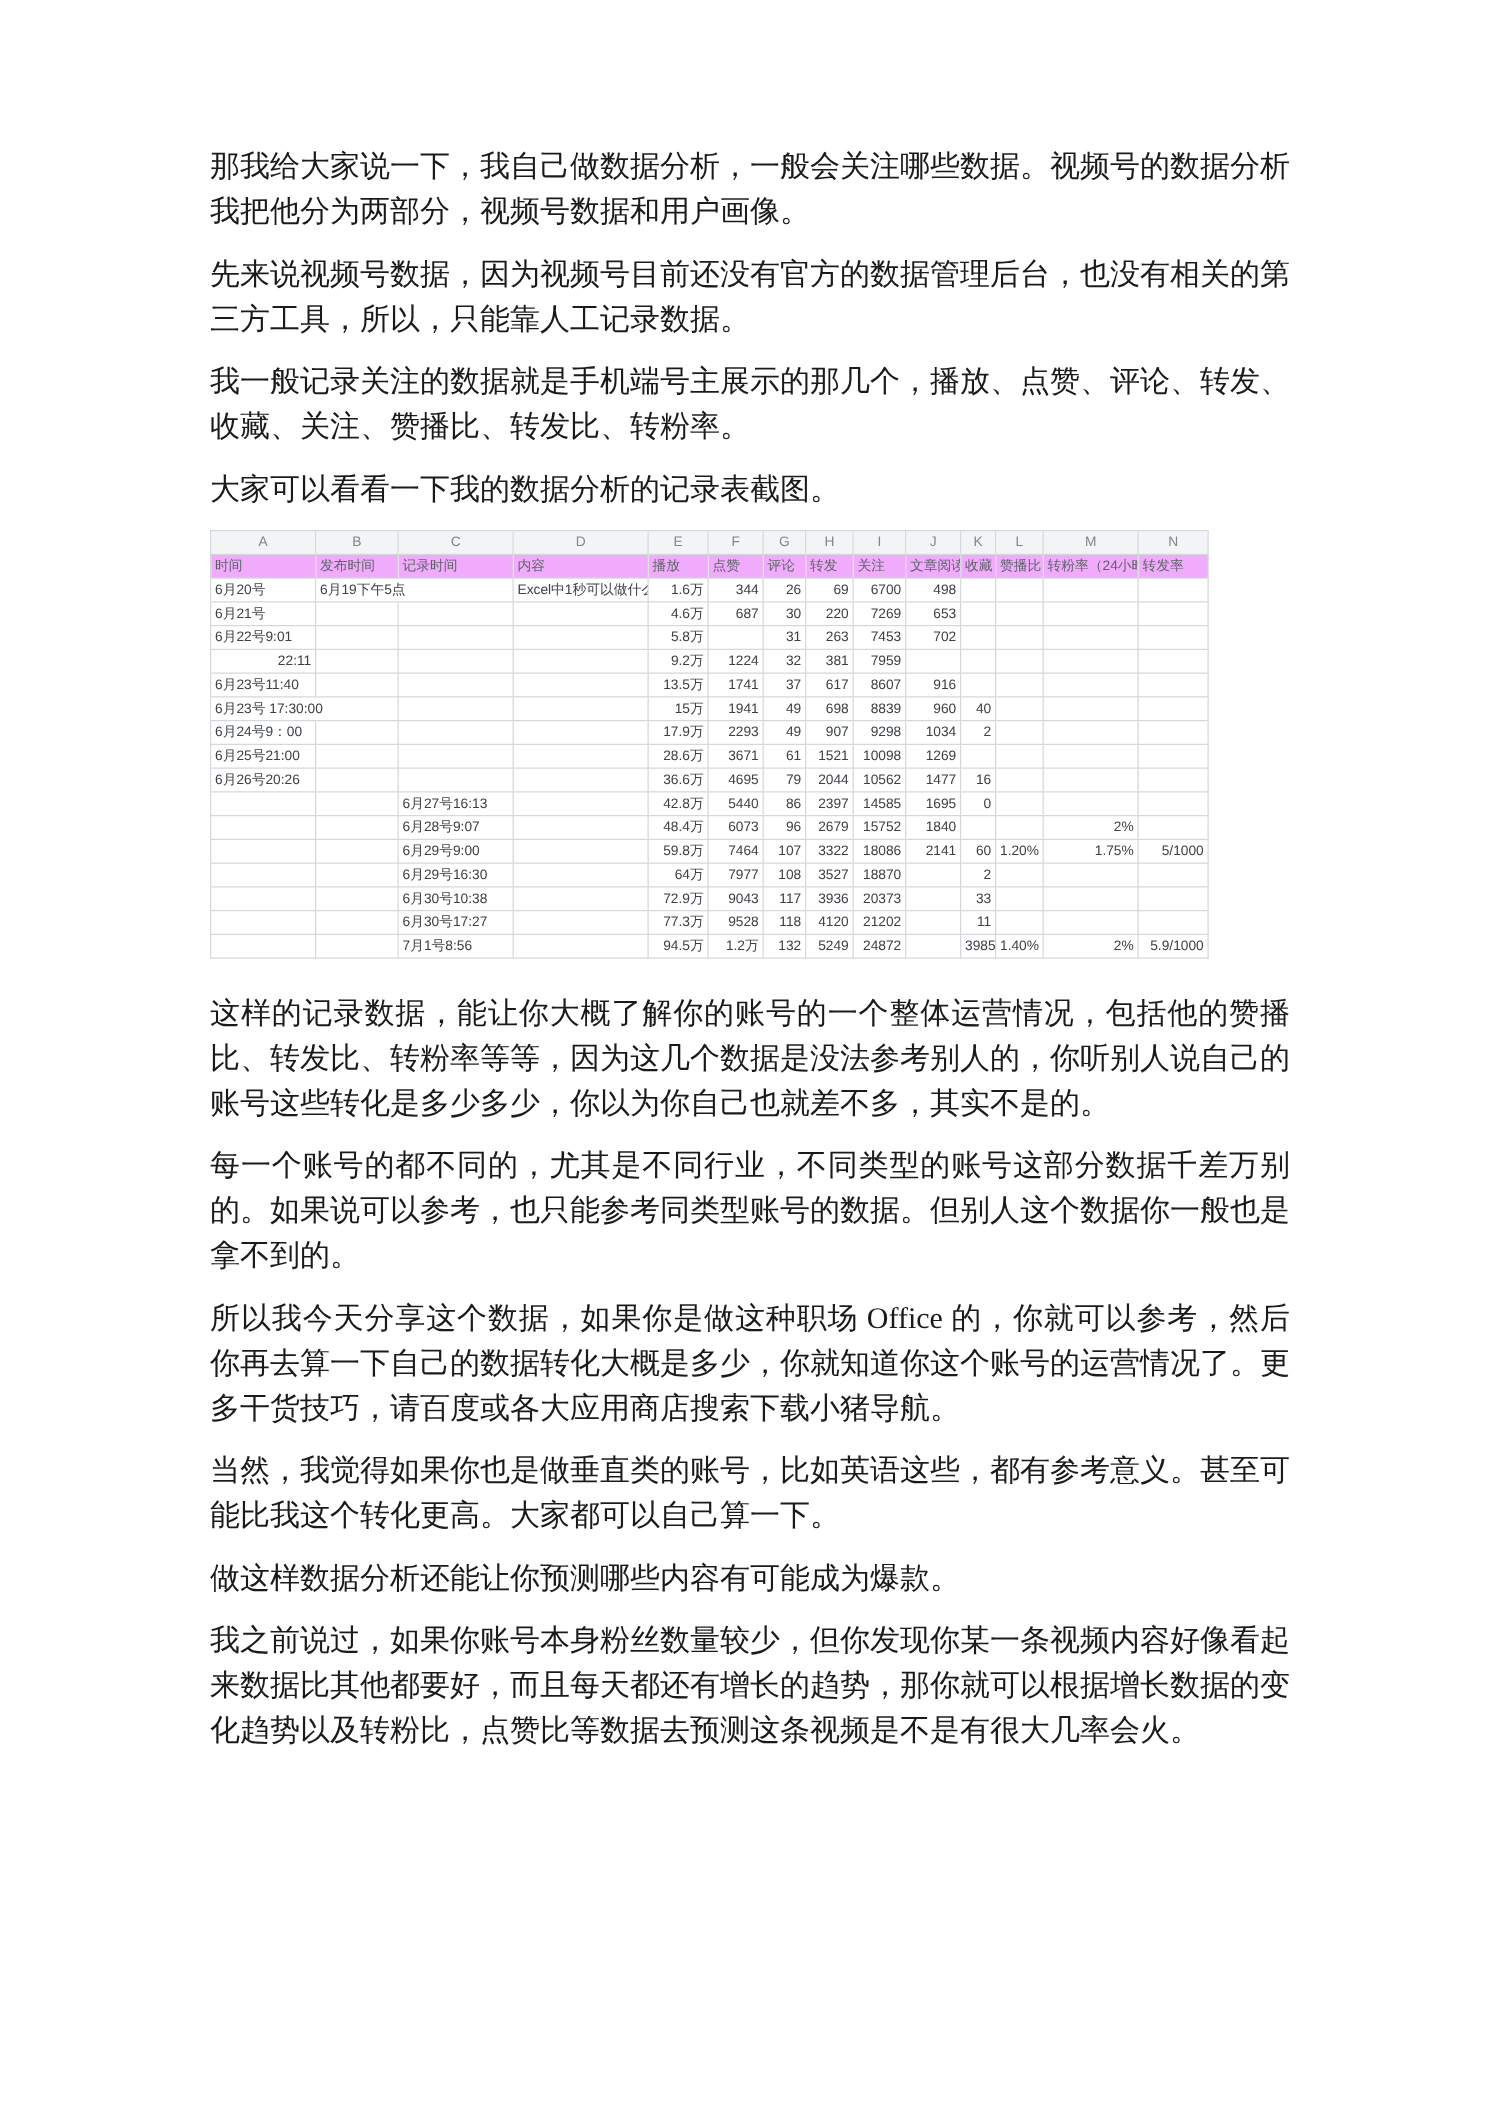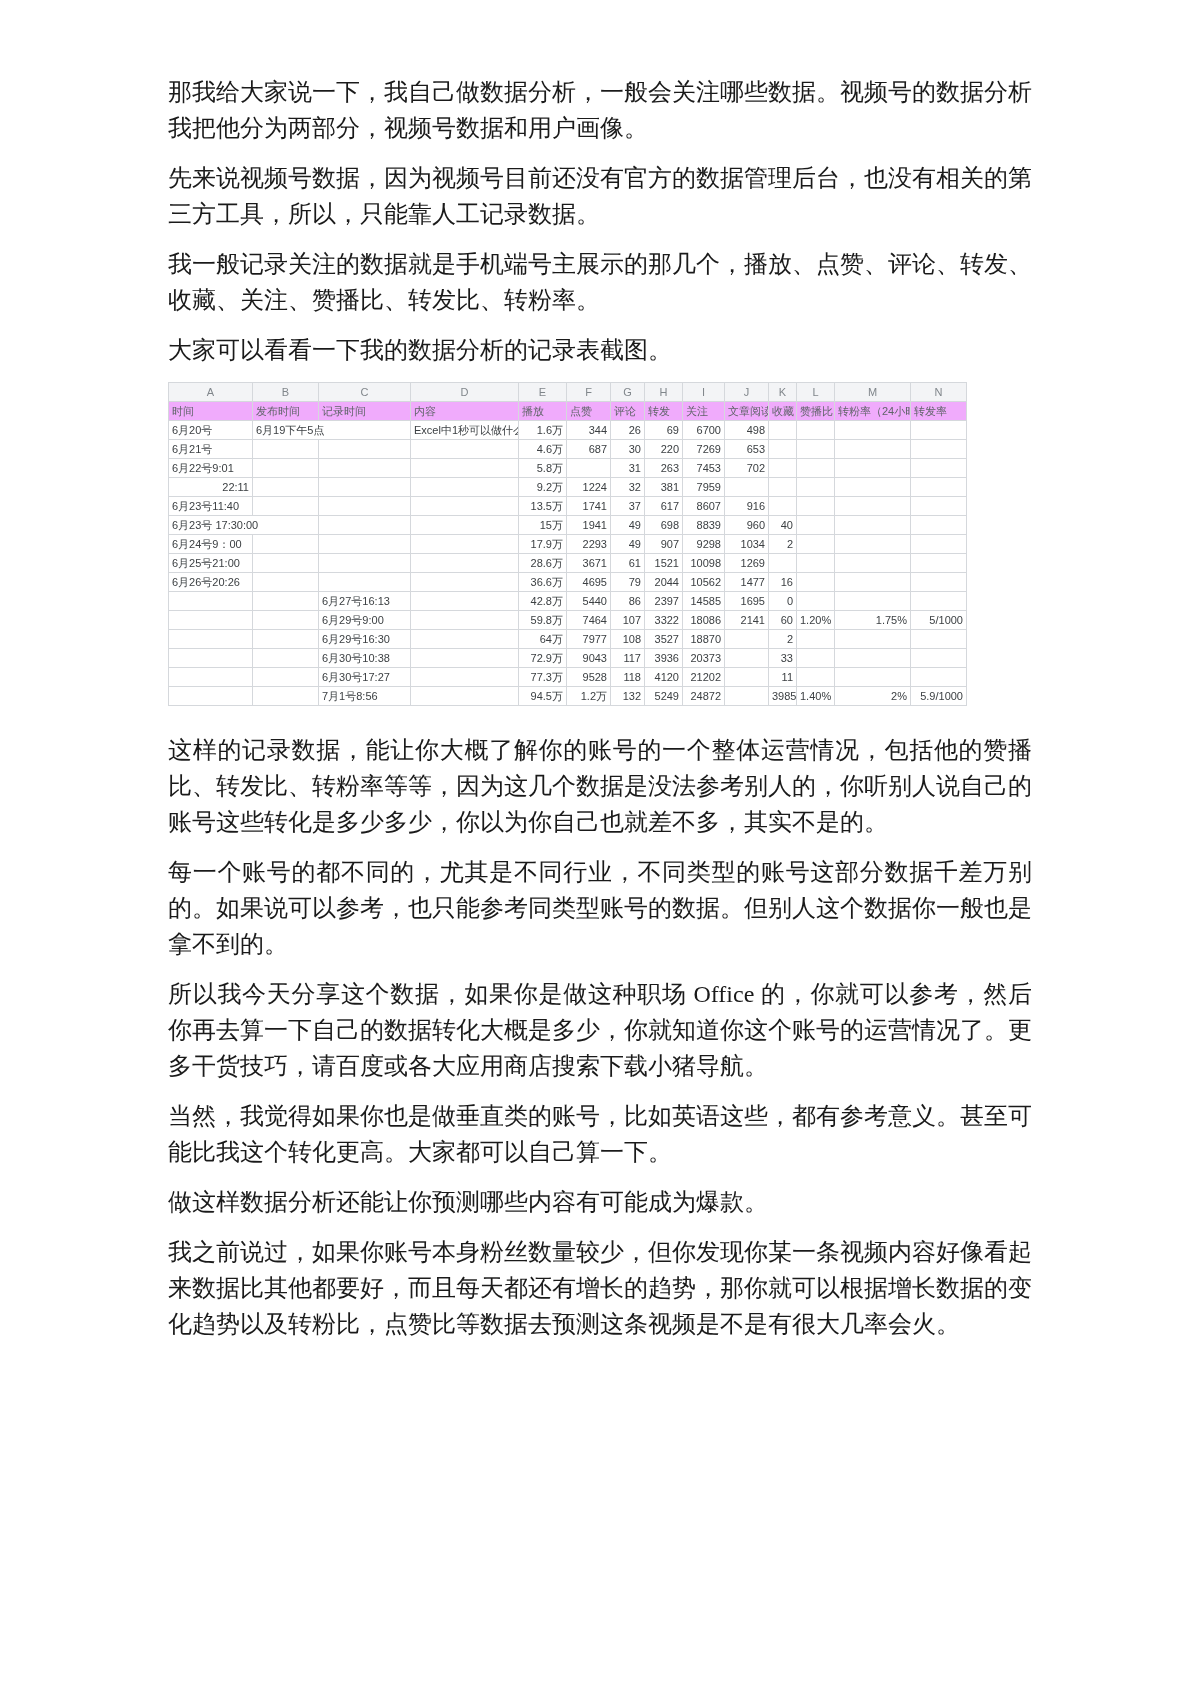--- a/index.html
+++ b/index.html
@@ -5,21 +5,21 @@
   * { box-sizing: border-box; }
   html, body {
     margin: 0;
     padding: 0;
     background: #ffffff;
   }
   .page {
     width: 1200px;
     min-height: 1698px;
     background: #ffffff;
-    padding: 74px 168px 80px 168px;
+    padding: 116px 168px 80px 168px;
     font-family: "Liberation Serif", "DejaVu Serif", serif;
     font-size: 24px;
     line-height: 36px;
     color: #1a1a1a;
   }
   .para {
     margin: 0 0 14px 0;
     text-align: justify;
   }
   .sheet {
@@ -288,20 +288,36 @@
             <td class="num">14585</td>
             <td class="num">1695</td>
             <td class="num">0</td>
             <td></td>
             <td></td>
             <td></td>
           </tr>
           <tr>
             <td></td>
             <td></td>
+            <td>6月28号9:07</td>
+            <td></td>
+            <td class="num">48.4万</td>
+            <td class="num">6073</td>
+            <td class="num">96</td>
+            <td class="num">2679</td>
+            <td class="num">15752</td>
+            <td class="num">1840</td>
+            <td></td>
+            <td></td>
+            <td class="num">2%</td>
+            <td></td>
+          </tr>
+          <tr>
+            <td></td>
+            <td></td>
             <td>6月29号9:00</td>
             <td></td>
             <td class="num">59.8万</td>
             <td class="num">7464</td>
             <td class="num">107</td>
             <td class="num">3322</td>
             <td class="num">18086</td>
             <td class="num">2141</td>
             <td class="num">60</td>
             <td class="num">1.20%</td>

